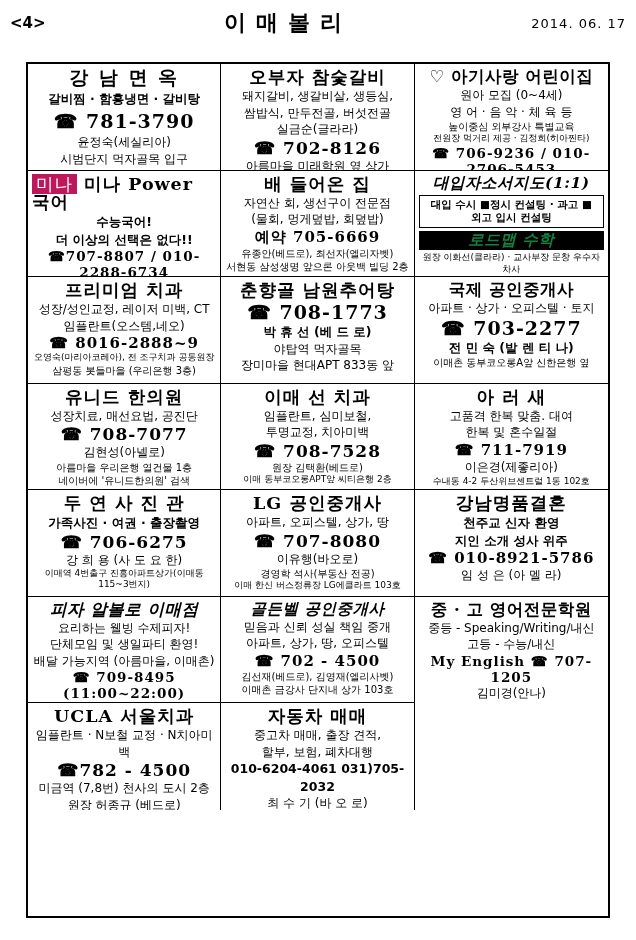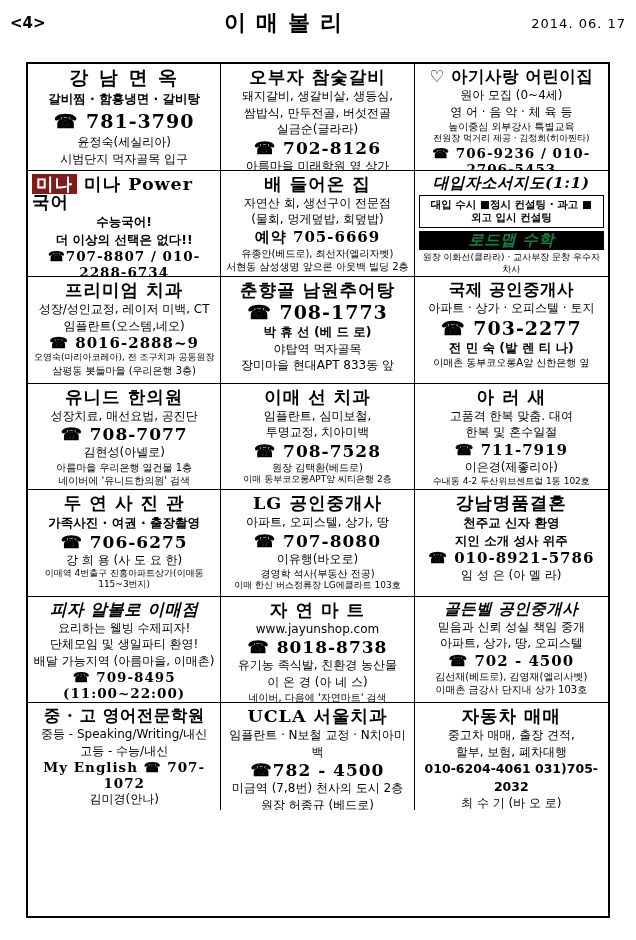--- a/index.html
+++ b/index.html
@@ -74,21 +74,21 @@
   .p20{font-size:19px;}
   .p18{font-size:17px;}
   .p16{font-size:15px;}
   .p14{font-size:13.5px;}
   .sp{flex:1 1 auto;}
   .wide{width:100%;}
   .boxnote{
     border:1.5px solid #000;padding:2px 6px;margin:2px 0;
     font-size:10.5px;line-height:1.3;font-weight:bold;
   }
-  .invblk{background:#7f1d1d;color:#fff;padding:0 4px;font-weight:bold;}
+  .invblk{background:#be185d;color:#fff;padding:0 4px;font-weight:normal;}
 </style>
 </head>
 <body>
 
 <div class="page">
 
   <div class="header">
     <div class="pagenum">&lt;4&gt;</div>
     <div class="masthead">이매볼리</div>
     <div class="pubdate">2014. 06. 17</div>
@@ -234,43 +234,35 @@
     <div class="cell">
       <div class="ttl t17 ital">피자 알볼로 이매점</div>
       <div class="line l12">요리하는 웰빙 수제피자!</div>
       <div class="line l12">단체모임 및 생일파티 환영!</div>
       <div class="line l12">배달 가능지역 (아름마을, 이매촌)</div>
       <div class="phone p14">☎ 709-8495 (11:00~22:00)</div>
       <div class="line l9">※주보소지시 음료무료</div>
 
     </div>
 
-    <div class="cell">
-      <div class="ttl t18">자 연 마 트</div>
-      <div class="line l12">www.jayunshop.com</div>
-      <div class="phone p18">☎ 8018-8738</div>
-      <div class="line l12">유기농 족식발, 친환경 농산물</div>
-      <div class="line l12">이 온 경 (아 네 스)</div>
-      <div class="line l10">네이버, 다음에 '자연마트' 검색</div>
-    </div>
 
     <div class="cell">
       <div class="ttl t16">골든벨 공인중개사</div>
       <div class="line l12">믿음과 신뢰 성실 책임 중개</div>
       <div class="line l12">아파트, 상가, 땅, 오피스텔</div>
       <div class="phone p16">☎ 702 - 4500</div>
       <div class="line l10">김선재(베드로), 김영재(엘리사벳)</div>
       <div class="line l10">이매촌 금강사 단지내 상가 103호</div>
     </div>
 
     <div class="cell">
       <div class="ttl t17">중 · 고 영어전문학원</div>
       <div class="line l12">중등 - Speaking/Writing/내신</div>
       <div class="line l12">고등 - 수능/내신</div>
-      <div class="phone p14">My English ☎ 707-1072</div>
+      <div class="phone p14">My English ☎ 707-1205</div>
       <div class="line l12">김미경(안나)</div>
       <div class="line l10">진흥아파트 앞 한라프라자 2중</div>
     </div>
 
     <div class="cell">
       <div class="ttl t18">UCLA 서울치과</div>
       <div class="line l12">임플란트 · N보철 교정 · N치아미백</div>
       <div class="phone p18">☎782 - 4500</div>
       <div class="line l12">미금역 (7,8번) 천사의 도시 2층</div>
       <div class="line l12">원장 허종규 (베드로)</div>

